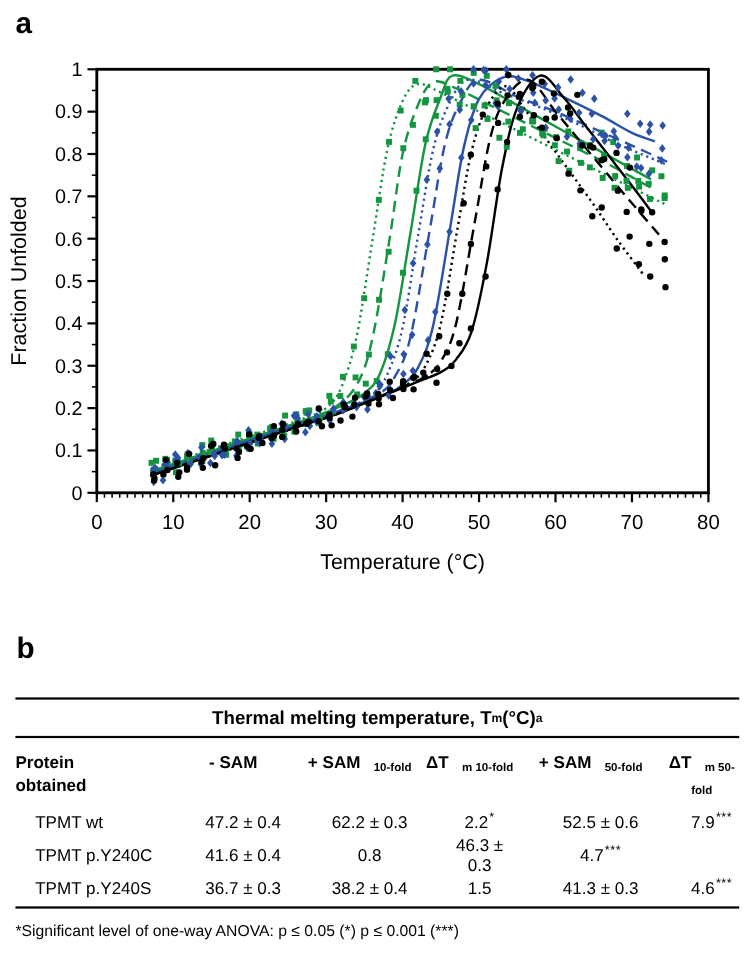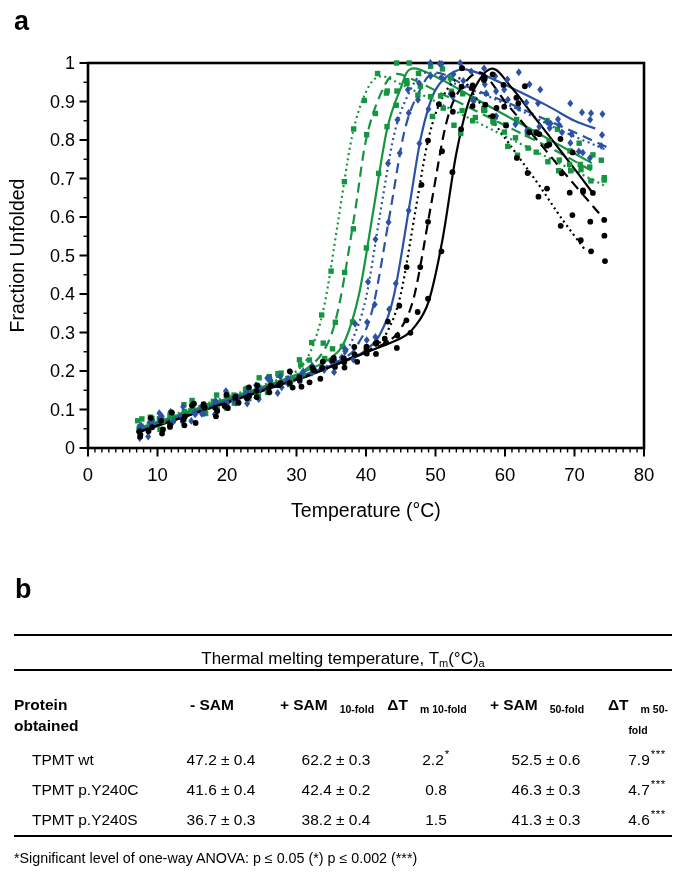--- a/index.html
+++ b/index.html
@@ -5,26 +5,26 @@
   html,body{margin:0;padding:0;background:#fff;}
   .fig{position:relative;width:685px;height:880px;background:#ffffff;
        font-family:"Liberation Sans", sans-serif;color:#000;overflow:hidden;}
   .panel-label{position:absolute;font-size:27px;font-weight:bold;line-height:1;}
   #labelA{left:14px;top:8px;}
   #labelB{left:15px;top:576px;}
   svg text{font-family:"Liberation Sans", sans-serif;fill:#000;}
   
   #tableWrap{position:absolute;left:14px;top:634px;width:658px;}
   .rule{height:0;border-top:2.6px solid #000;}
-  .t-title{height:33px;display:flex;align-items:flex-end;justify-content:center;
-           font-size:17px;font-weight:normal;}
+  .t-title{height:33px;display:flex;align-items:center;justify-content:center;
+           font-size:17px;font-weight:bold;}
   .t-title sub{font-size:11px;}
   .t-title sup{font-size:11px;}
   .t-grid{display:grid;grid-template-columns:140px 116px 114px 86px 134px 68px;}
-  .t-head{align-items:start;padding-top:24px;min-height:50px;}
+  .t-head{align-items:start;padding-top:13px;min-height:50px;}
   .h-cell{font-weight:bold;font-size:15.5px;text-align:center;line-height:1.35;}
   .h-cell.first{text-align:left;}
   .h-cell sub{font-size:10.5px;vertical-align:-3px;margin-left:12px;}
   .d-cell{font-size:15.5px;text-align:center;height:30px;display:flex;
           align-items:center;justify-content:center;margin-left:18px;}
   .d-cell.first{justify-content:flex-start;text-align:left;}
   .d-cell sup{font-size:11.5px;position:relative;top:-6px;margin-left:1px;letter-spacing:0.5px;}
   .fnotes{margin-top:9px;font-size:14.3px;line-height:1.72;}
   .fnotes sub{font-size:10px;}
   .fnotes sup{font-size:10px;}
@@ -631,23 +631,20 @@
             <span>7.9</span>
             <sup>***</sup>
           </div>
         </div>
         <div class="t-grid">
           <div class="d-cell first">TPMT p.Y240C</div>
           <div class="d-cell">
             <span>41.6 ± 0.4</span>
           </div>
           <div class="d-cell">
-            <span>42.4 ± 0.2</span>
-          </div>
-          <div class="d-cell">
             <span>0.8</span>
           </div>
           <div class="d-cell">
             <span>46.3 ± 0.3</span>
           </div>
           <div class="d-cell">
             <span>4.7</span>
             <sup>***</sup>
           </div>
         </div>
@@ -666,16 +663,16 @@
             <span>41.3 ± 0.3</span>
           </div>
           <div class="d-cell">
             <span>4.6</span>
             <sup>***</sup>
           </div>
         </div>
       </div>
     <div class="rule"></div>
     <div class="fnotes" id="fnotes">
-        <div><span>*Significant level of one-way ANOVA: p ≤ 0.05 (*) p ≤ 0.002 (***)</span></div>
+        <div><span>*Significant level of one-way ANOVA: p ≤ 0.05 (*) p ≤ 0.001 (***)</span></div>
       </div>
   </div>
 </div>
 
 </body></html>

